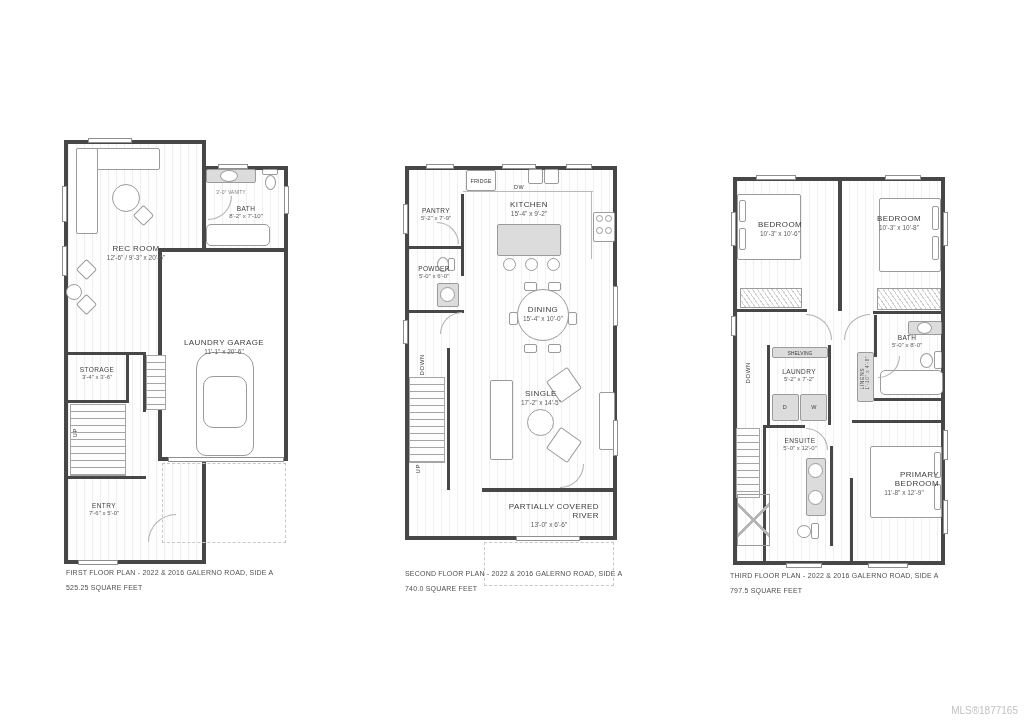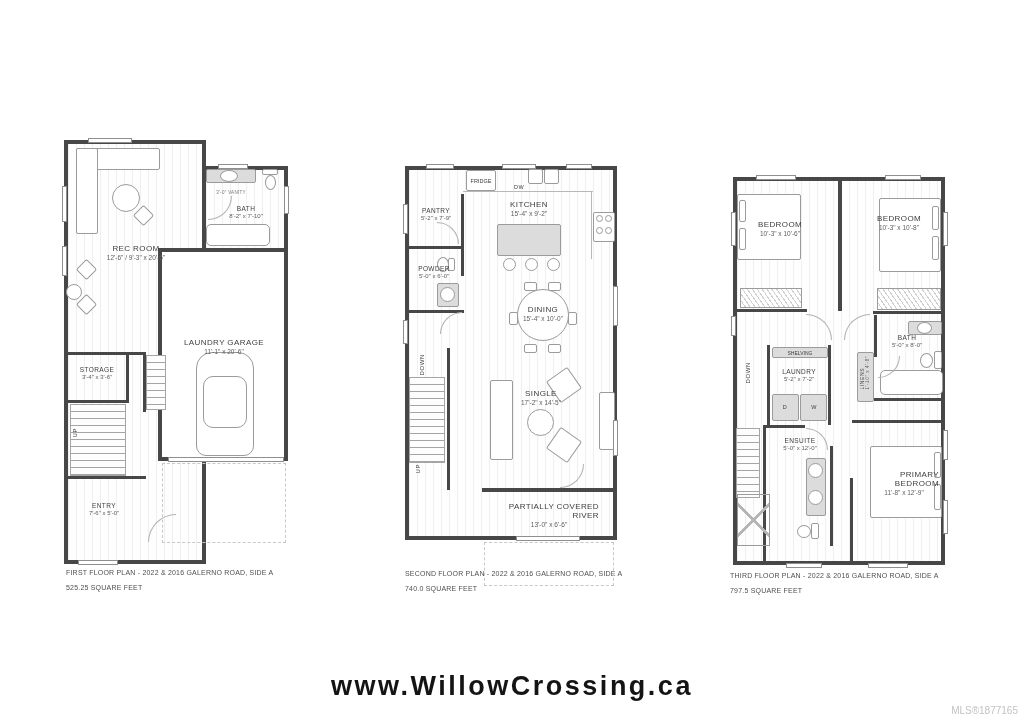--- a/index.html
+++ b/index.html
@@ -307,15 +307,14 @@
     </div>
     <div class="lbl md" style="left:904px;top:483px;width:70px">
       <span class="nm">PRIMARY BEDROOM</span>
       <span class="dm">11'-8" x 12'-9"</span>
     </div>
 
     <div class="caption" style="left:730px;top:572px">THIRD FLOOR PLAN - 2022 &amp; 2016 GALERNO ROAD, SIDE A</div>
     <div class="area" style="left:730px;top:587px">797.5 SQUARE FEET</div>
   </div>
 
-  <div class="site">www.WillowCrossing.ca</div>
   <div class="mls">MLS®1877165</div>
 </div>
 
 </body></html>

